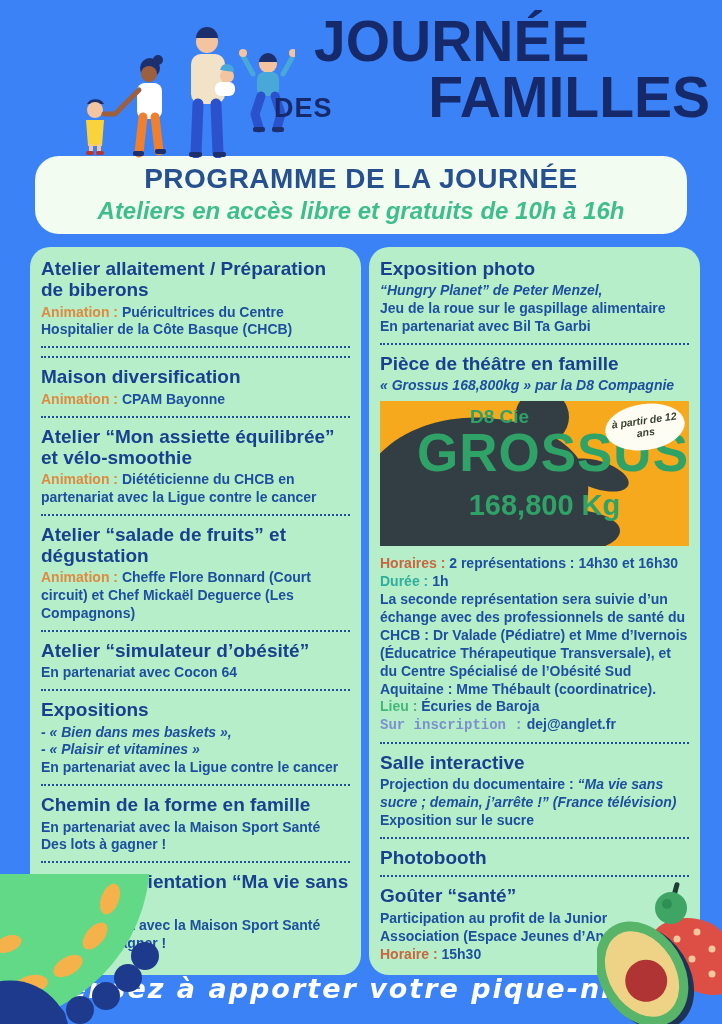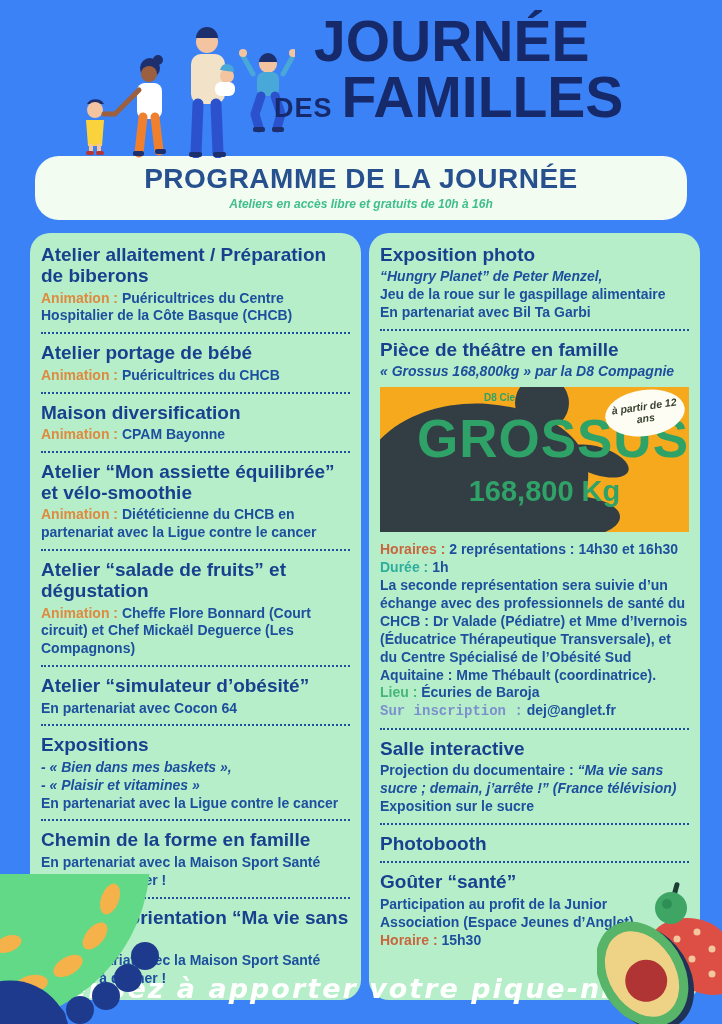--- a/index.html
+++ b/index.html
@@ -9,30 +9,30 @@
     font-family:"Liberation Sans", sans-serif;
   }
   
   .header { position:relative; height:156px; }
   .family-svg { position:absolute; left:55px; top:10px; }
   .title-block {
     position:absolute; top:14px; right:12px; width:436px;
     color:#16296b; font-weight:bold; line-height:0.98; text-align:left;
   }
   .t1 { font-size:57px; margin-left:40px; letter-spacing:0px; }
-  .t2 { display:flex; justify-content:flex-start; align-items:baseline; gap:9px; }
+  .t2 { display:flex; justify-content:space-between; align-items:baseline; gap:9px; }
   .t2 .des { font-size:27px; letter-spacing:1px; }
   .t2 .familles { font-size:57px; }
   
   .banner {
     margin:0 auto; width:652px; background:#f3fcf1; border-radius:24px;
     text-align:center; padding:7px 0 9px;
   }
   .banner-title { color:#27508f; font-size:28px; font-weight:bold; letter-spacing:0.5px; }
-  .banner-sub { color:#3fbe8d; font-size:12px; font-style:italic; font-weight:bold; margin-top:2px; }
+  .banner-sub { color:#3fbe8d; font-size:24px; font-style:italic; font-weight:bold; margin-top:2px; }
   
   .columns { display:flex; gap:8px; margin:13px 22px 0 30px; position:relative; z-index:1; }
   .card {
     background:#b5eec9; border-radius:20px; padding:11px 11px 12px;
     flex:1; color:#1d4f9e; min-width:0;
   }
   .sec-title { color:#17418e; font-size:19px; font-weight:bold; line-height:1.12; margin:0 0 3px; }
   .line { font-size:14px; line-height:1.28; margin:0; font-weight:bold; }
   .it { font-style:italic; }
   .dots { border-top:2px dotted #1d4f9e; margin:7px 0 8px; height:0; }
@@ -41,21 +41,21 @@
   .lab-duree { color:#2fae9e; }
   .lab-lieu { color:#45b779; }
   .lab-insc { color:#7d90ce;font-family:Liberation Mono, monospace; }
   
   .grossus {
     position:relative; height:145px; background:#f6a91d;
     margin:6px 0 9px; overflow:hidden;
   }
   .grossus svg.sil { position:absolute; left:0; top:0; }
   .g-company { position:absolute; top:5px; left:0; right:70px; text-align:center;
-    color:#2fa268; font-weight:bold; font-size:10px; }
+    color:#2fa268; font-weight:bold; font-size:19px; }
   .g-title { position:absolute; top:25px; left:0; right:0; text-align:right;
     color:#2fa268; font-size:53px; font-weight:bold; letter-spacing:1px; line-height:1; }
   .g-weight { position:absolute; top:88px; left:20px; right:0; text-align:center;
     color:#2fa268; font-size:29px; font-weight:bold; }
   .g-badge {
     position:absolute; top:3px; right:4px; width:80px; height:46px;
     background:#fdfdf3; border-radius:50%; transform:rotate(-8deg);
     display:flex; align-items:center; justify-content:center; text-align:center;
     color:#37412f; font-size:10.5px; font-weight:bold; font-style:italic;
     line-height:1.1; padding:2px; box-sizing:border-box;
@@ -136,24 +136,20 @@
   <div class="columns">
 
     <div class="card">
 
       <div>
         <h3 class="sec-title">Atelier allaitement / Préparation de biberons</h3>
         <p class="line"><span class="lab-animation">Animation :</span> <span>Puéricultrices du Centre Hospitalier de la Côte Basque (CHCB)</span></p>
       </div>
       <div class="dots"></div>
 
-      <div>
-        <h3 class="sec-title">Atelier portage de bébé</h3>
-        <p class="line"><span class="lab-animation">Animation :</span> <span>Puéricultrices du CHCB</span></p>
-      </div>
       <div class="dots"></div>
 
       <div>
         <h3 class="sec-title">Maison diversification</h3>
         <p class="line"><span class="lab-animation">Animation :</span> <span>CPAM Bayonne</span></p>
       </div>
       <div class="dots"></div>
 
       <div>
         <h3 class="sec-title">Atelier “Mon assiette équilibrée” et vélo-smoothie</h3>

